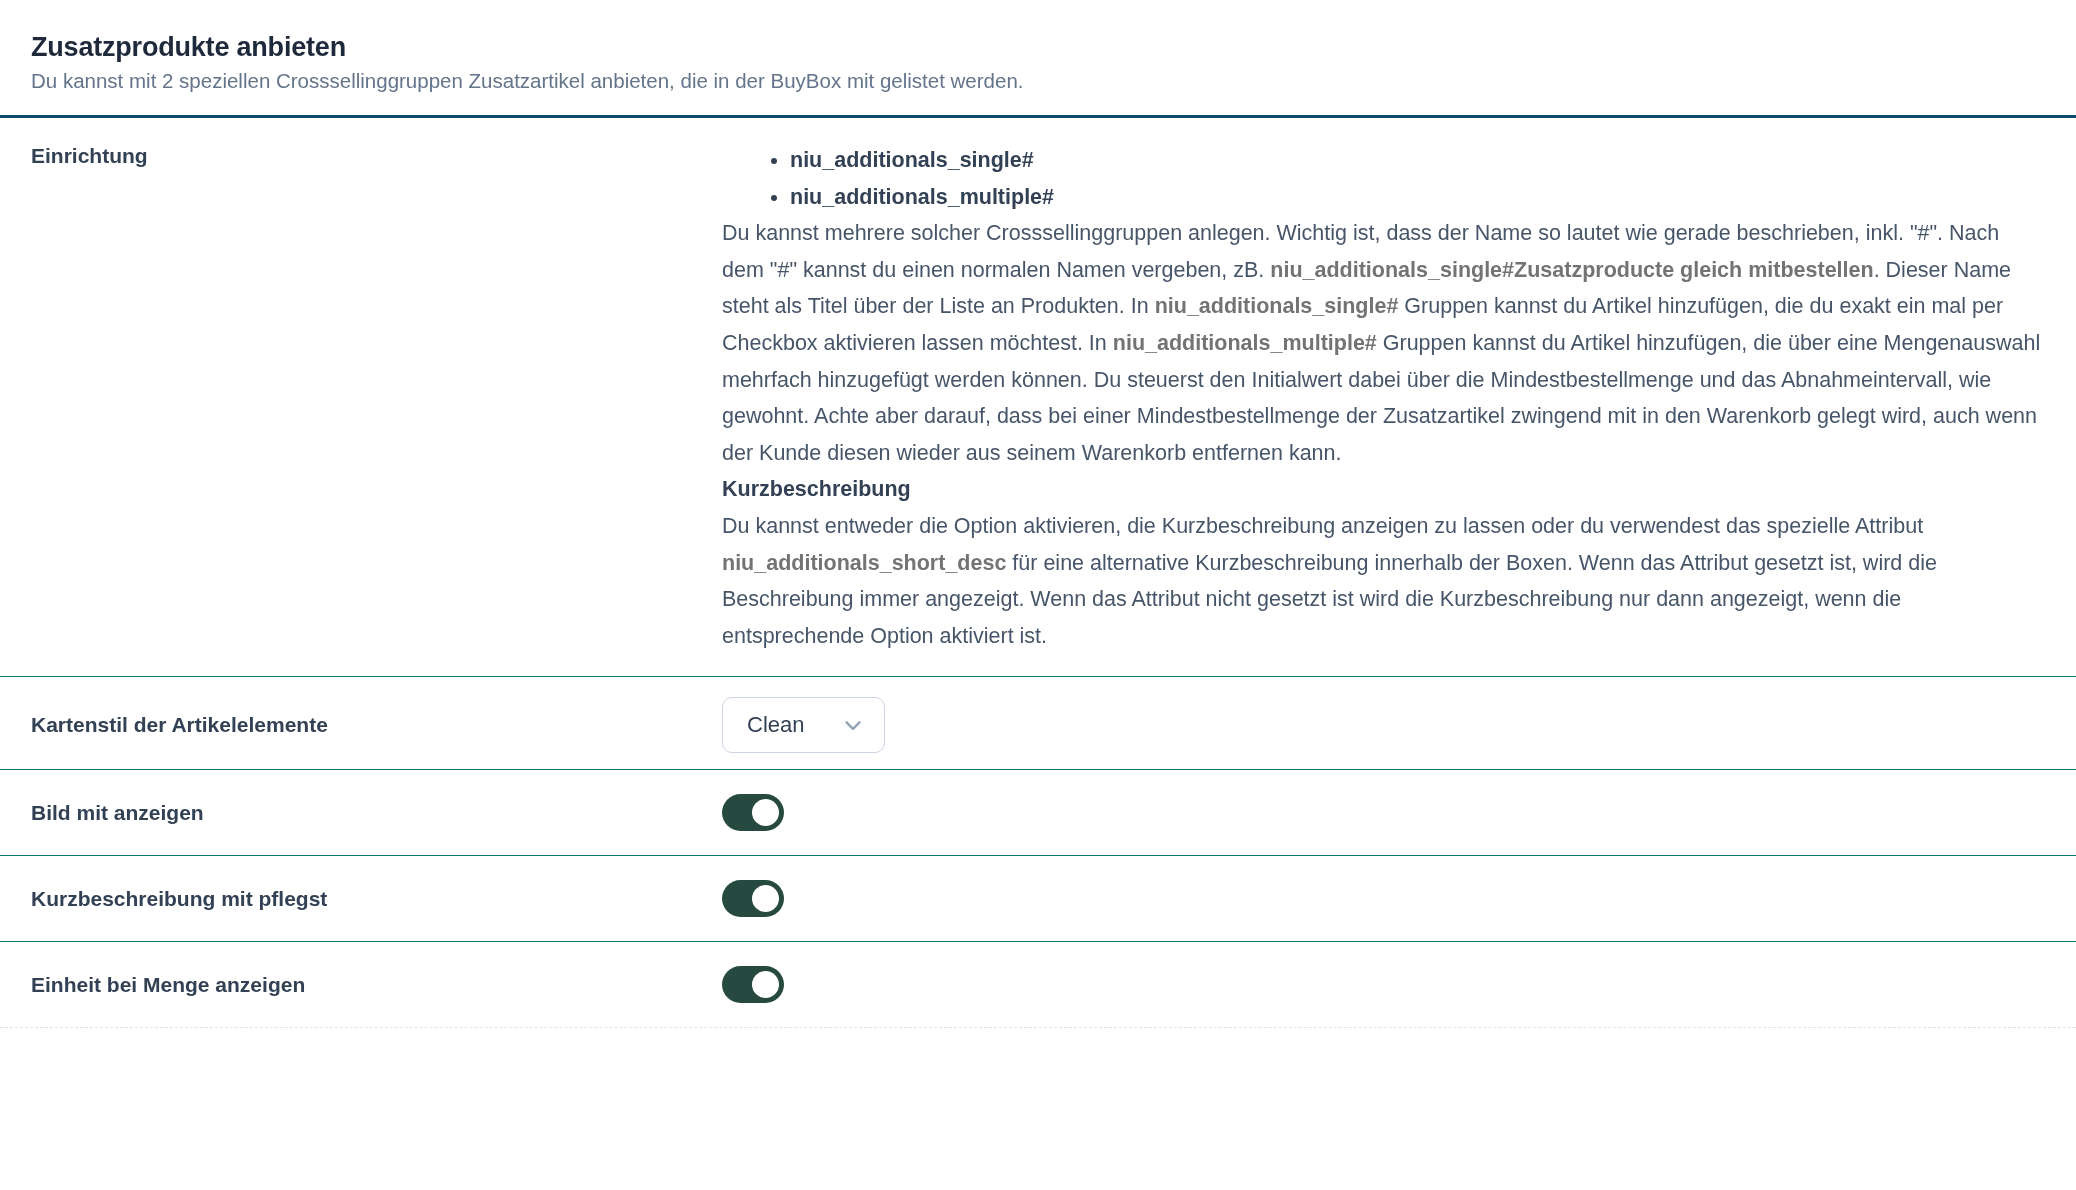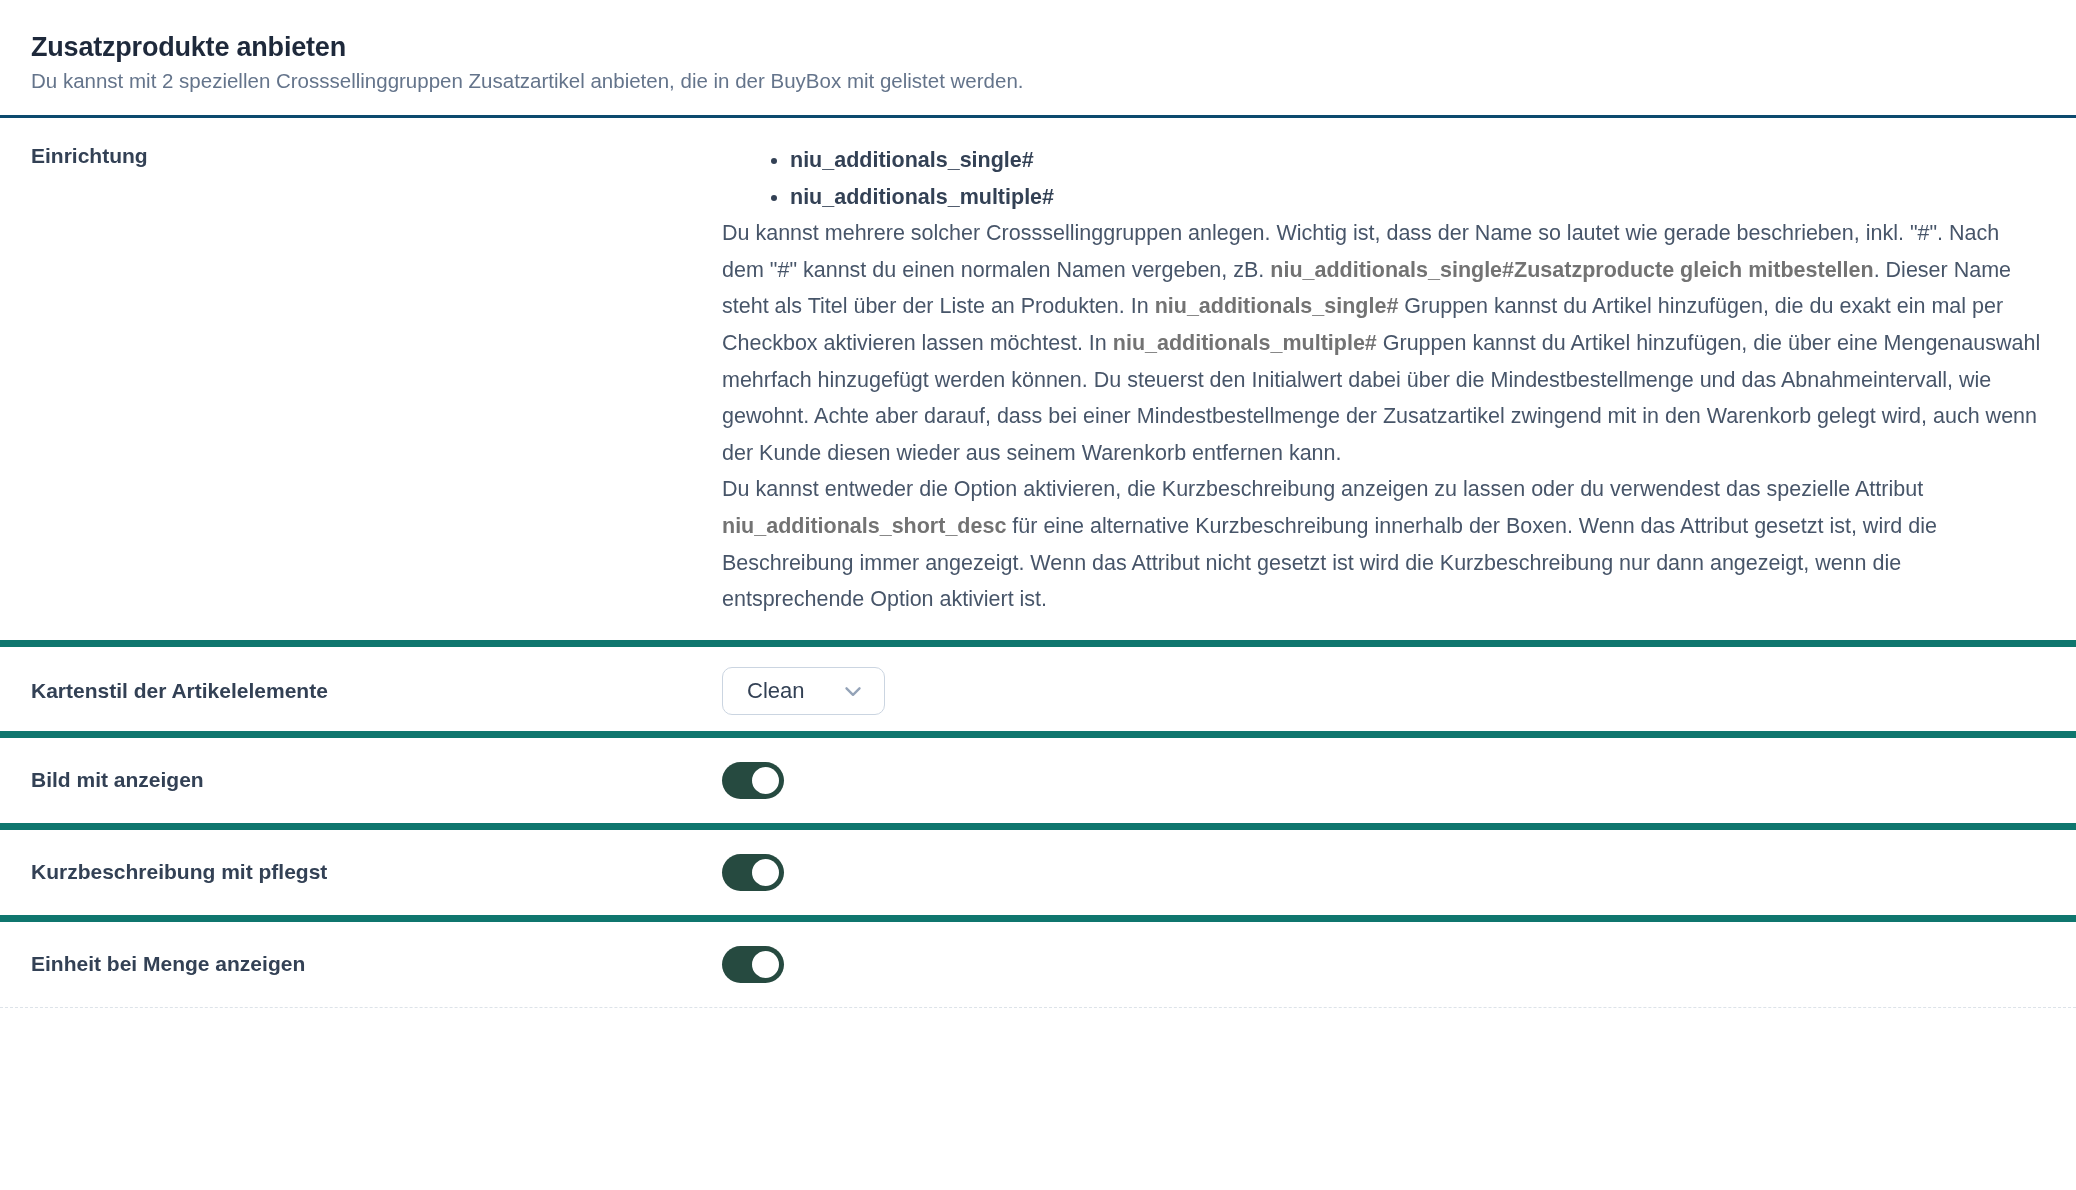--- a/index.html
+++ b/index.html
@@ -30,21 +30,21 @@
     font-size: 20.5px;
     color: #64748b;
     line-height: 28px;
   }
 
   
   .row {
     display: grid;
     grid-template-columns: 691px 1fr;
     padding: 0 30px 0 31px;
-    border-bottom: 7px solid #0f766e;
+    border-bottom: 1px solid #0f766e;
     align-items: start;
   }
   .row-label {
     font-size: 21px;
     font-weight: 700;
     color: #334155;
     line-height: 28px;
   }
 
   
@@ -54,21 +54,21 @@
   .help-content strong, .help-content b { font-weight: 700; color: #737373; }
   .group-list { list-style: disc; margin: 0; padding-left: 68px; }
   .group-list li { font-weight: 700; color: #334155; }
   .spaced { margin-top: 32px; }
   .sub-heading { font-weight: 700; color: #334155; }
 
   
   .row.select-row { padding-top: 20px; padding-bottom: 16px; align-items: center; }
   .select-box {
     width: 163px;
-    height: 48px;
+    height: 56px;
     background: #fff;
     border: 1px solid #cbd5e1;
     border-radius: 10px;
     display: flex;
     align-items: center;
     justify-content: space-between;
     padding: 0 18px 0 24px;
     cursor: pointer;
   }
   .select-value { font-size: 22px; color: #334155; line-height: 1; }
@@ -109,20 +109,21 @@
   </div>
 
   <div class="row help">
     <div class="row-label">Einrichtung</div>
     <div class="help-content">
       <ul class="group-list">
           <li>niu_additionals_single#</li>
           <li>niu_additionals_multiple#</li>
         </ul>
       <p class="spaced"><span>Du kannst mehrere solcher Crosssellinggruppen anlegen. Wichtig ist, dass der Name so lautet wie gerade beschrieben, inkl. "#". Nach dem "#" kannst du einen normalen Namen vergeben, zB. </span><strong>niu_additionals_single#Zusatzproducte gleich mitbestellen</strong><span>. Dieser Name steht als Titel über der Liste an Produkten. In </span><strong>niu_additionals_single#</strong><span> Gruppen kannst du Artikel hinzufügen, die du exakt ein mal per Checkbox aktivieren lassen möchtest. In </span><strong>niu_additionals_multiple#</strong><span> Gruppen kannst du Artikel hinzufügen, die über eine Mengenauswahl mehrfach hinzugefügt werden können. Du steuerst den Initialwert dabei über die Mindestbestellmenge und das Abnahmeintervall, wie gewohnt. Achte aber darauf, dass bei einer Mindestbestellmenge der Zusatzartikel zwingend mit in den Warenkorb gelegt wird, auch wenn der Kunde diesen wieder aus seinem Warenkorb entfernen kann.</span></p>
+      <p class="spaced sub-heading">Kurzbeschreibung</p>
       <p><span>Du kannst entweder die Option aktivieren, die Kurzbeschreibung anzeigen zu lassen oder du verwendest das spezielle Attribut </span><strong>niu_additionals_short_desc</strong><span> für eine alternative Kurzbeschreibung innerhalb der Boxen. Wenn das Attribut gesetzt ist, wird die Beschreibung immer angezeigt. Wenn das Attribut nicht gesetzt ist wird die Kurzbeschreibung nur dann angezeigt, wenn die entsprechende Option aktiviert ist.</span></p>
     </div>
   </div>
 
   <div class="row select-row">
     <div class="row-label">Kartenstil der Artikelelemente</div>
     <div>
       <div class="select-box">
         <span class="select-value">Clean</span>
         <svg class="chevron" viewBox="0 0 24 24" fill="none">

